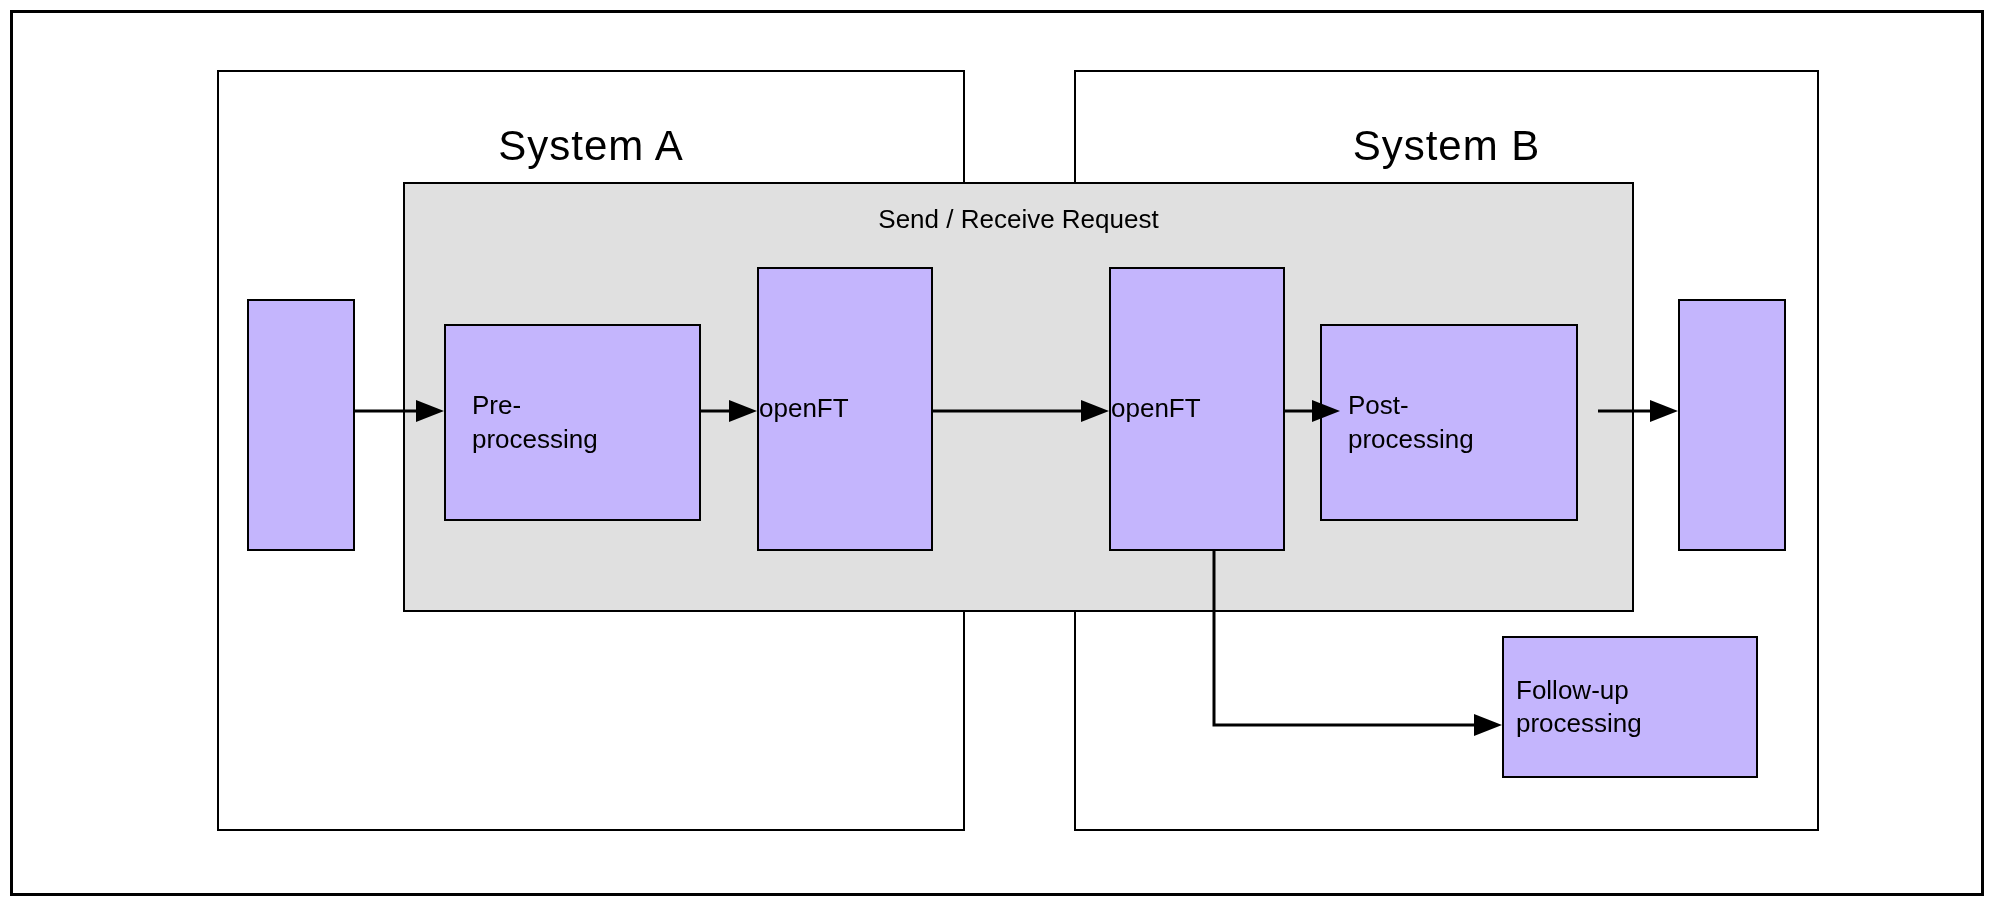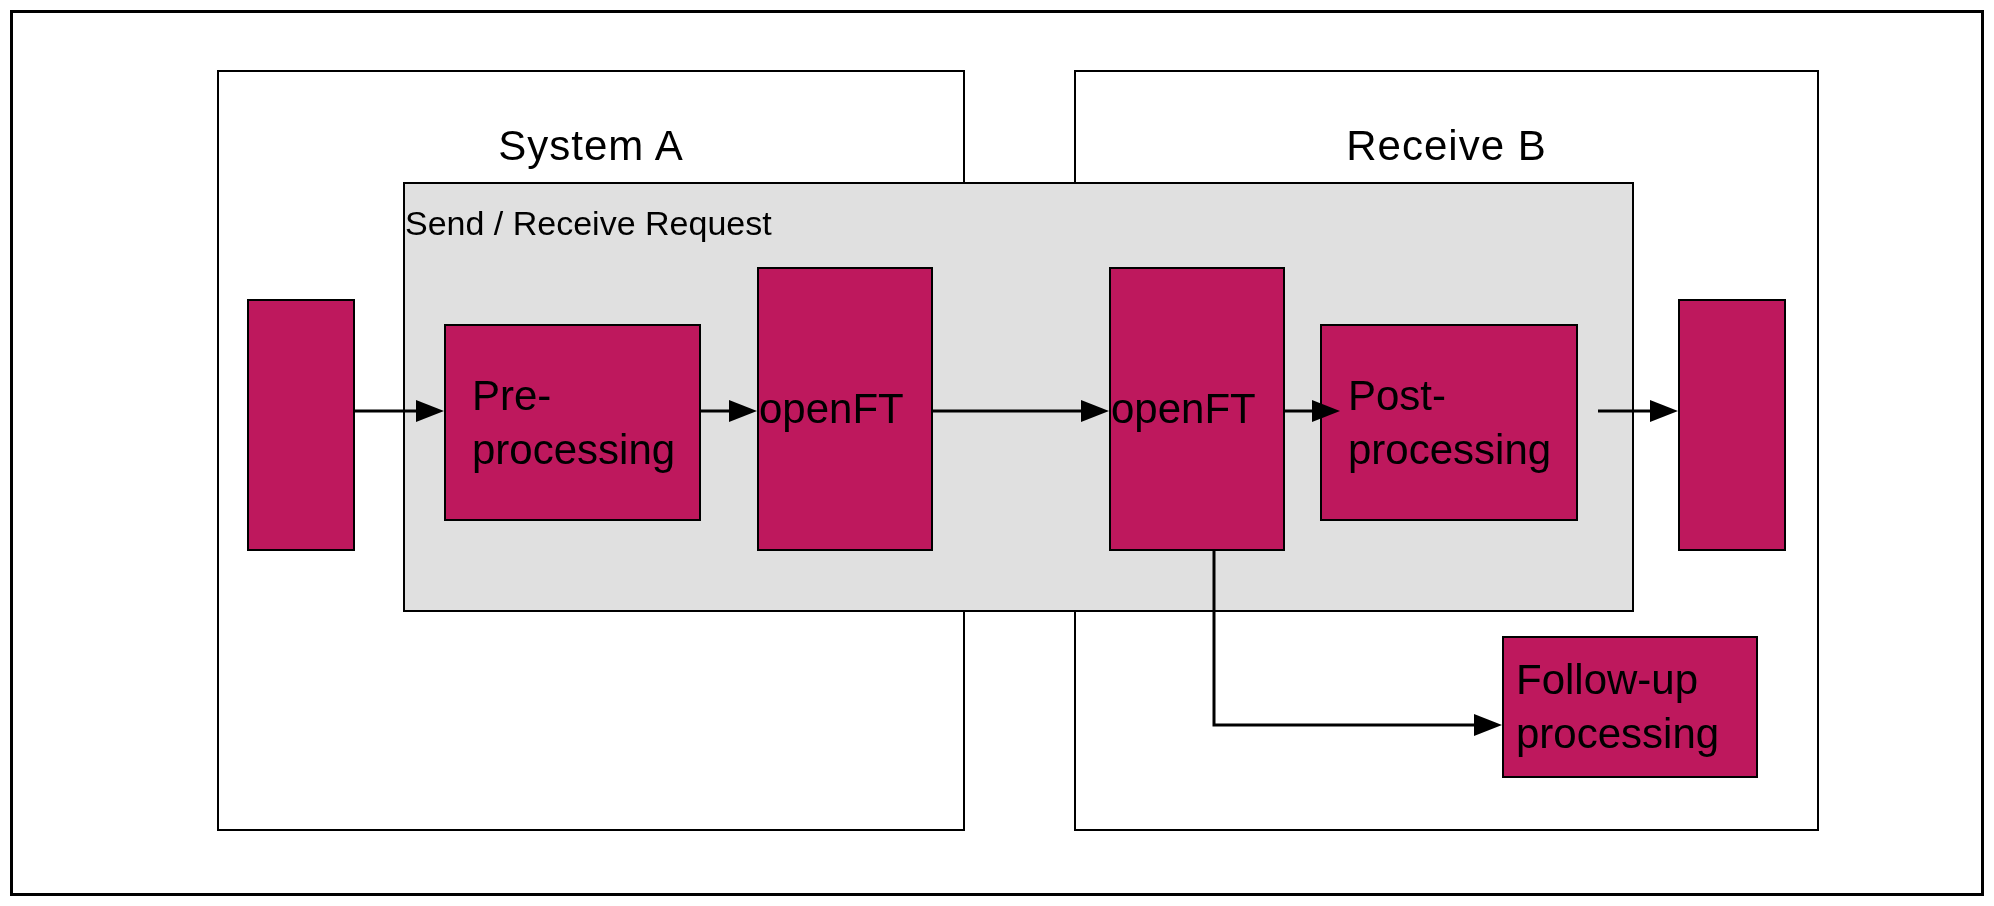--- a/index.html
+++ b/index.html
@@ -50,31 +50,32 @@
     left: 403px; top: 182px;
     width: 1227px; height: 426px;
     background: #e0e0e0;
     border: 2px solid #000;
   }
   .band-label {
     position: absolute;
     top: 20px;
     left: 0;
     width: 100%;
-    font-size: 34px;
+    text-align: center;
+    font-size: 26px;
   }
 
   
   .node {
     position: absolute;
-    background: #be185d;
+    background: #c4b5fd;
     border: 2px solid #000;
     display: flex;
     align-items: center;
-    font-size: 42px;
+    font-size: 26px;
     line-height: 1.28;
     box-sizing: border-box;
   }
   .node .ml { white-space: pre-line; }
   .node.padded { padding-left: 26px; justify-content: flex-start; }
   .node.centered { justify-content: flex-start; }
 
   #source-file  { left: 247px;  top: 299px; width: 108px; height: 252px; }
   #pre          { left: 444px;  top: 324px; width: 257px; height: 197px; }
   #openft-a     { left: 757px;  top: 267px; width: 176px; height: 284px; }
@@ -97,21 +98,21 @@
   }
   #arrows polygon { fill: #000; }
 </style>
 </head>
 <body>
 
 <div class="sys-box" id="system-a">
   <div class="sys-label">System A</div>
 </div>
 <div class="sys-box" id="system-b">
-  <div class="sys-label">Receive B</div>
+  <div class="sys-label">System B</div>
 </div>
 
 <div id="band">
   <div class="band-label">Send / Receive Request</div>
 </div>
 
 <div class="node" id="source-file"></div>
 
 <div class="node padded" id="pre">
   <span class="ml">Pre-

